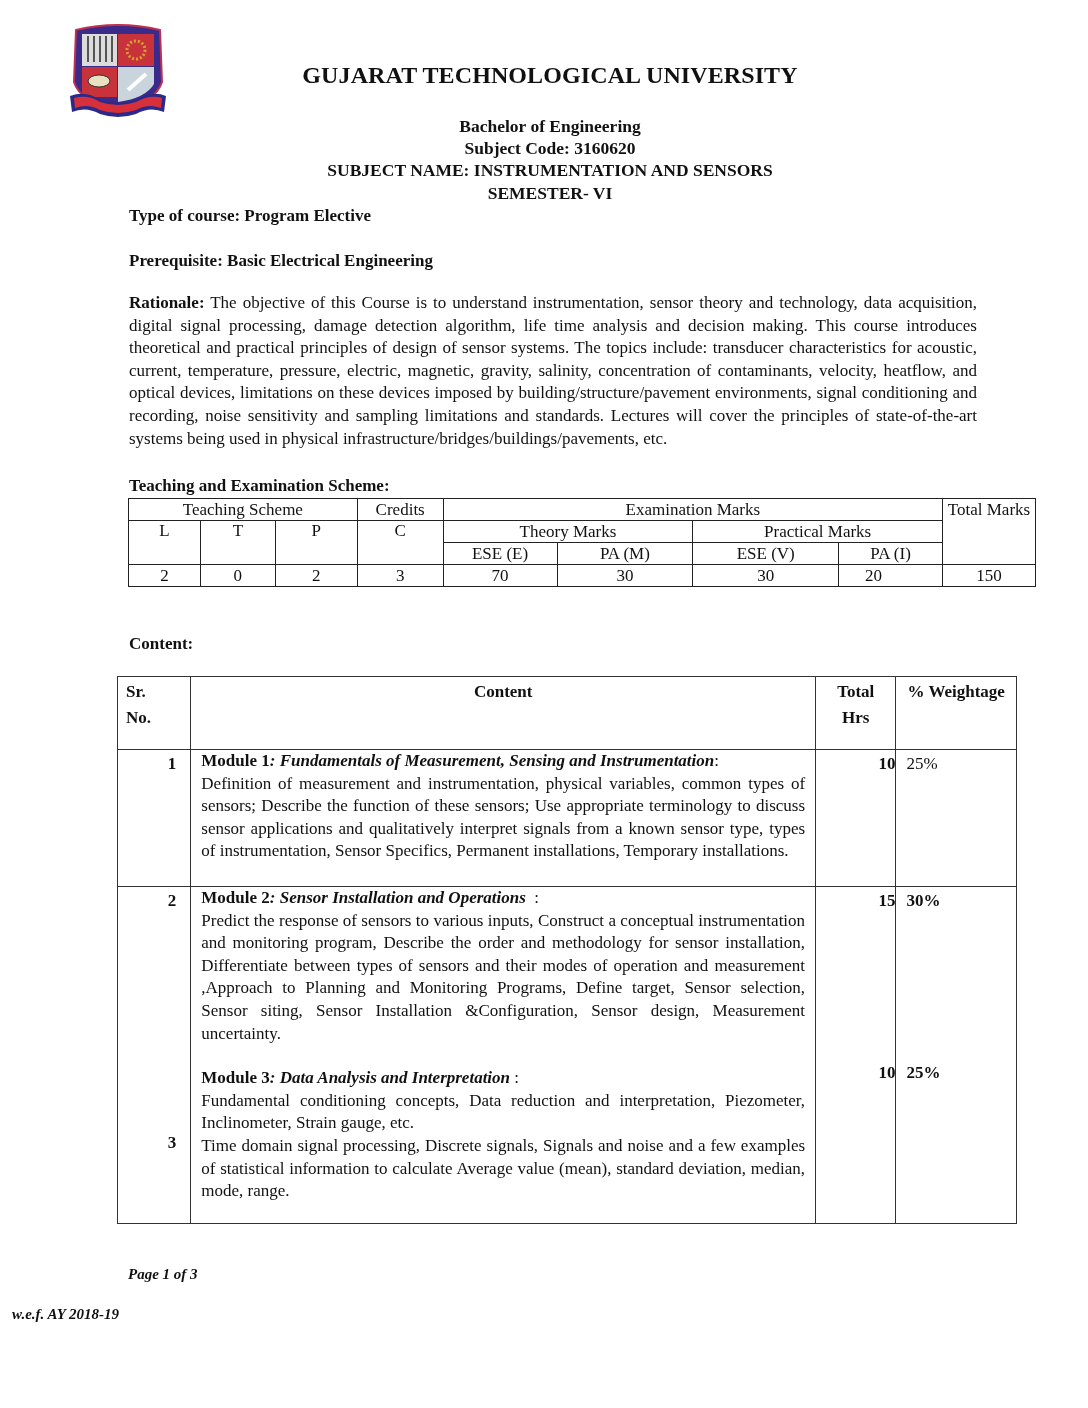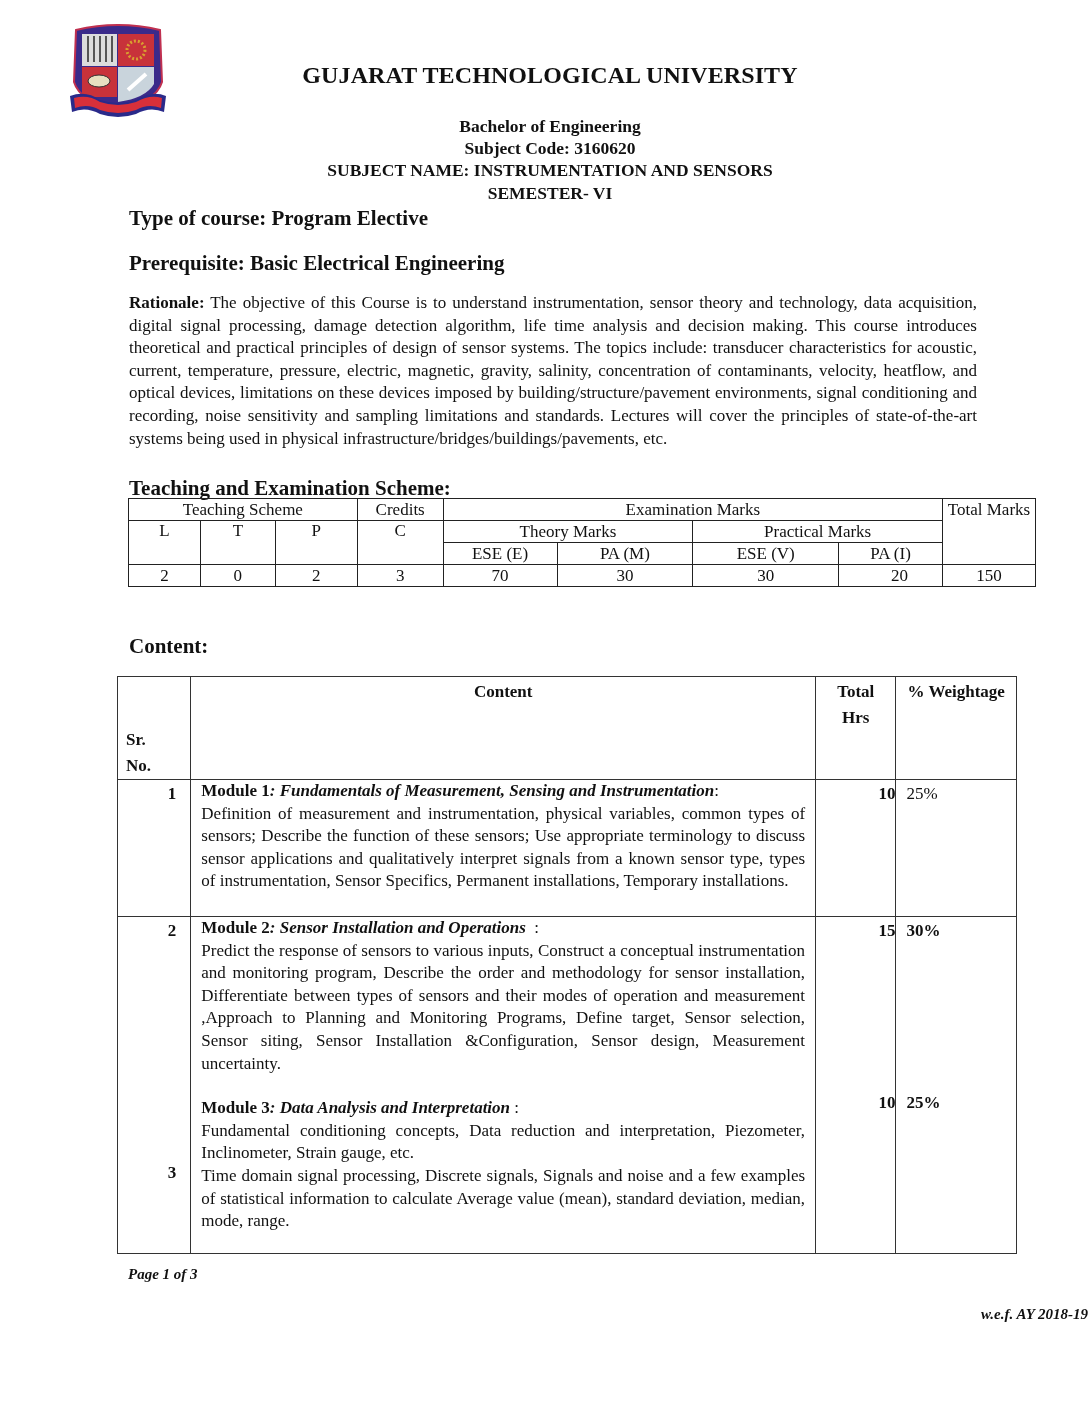--- a/index.html
+++ b/index.html
@@ -5,21 +5,21 @@
   html, body { margin: 0; padding: 0; background: #ffffff; }
   body {
     width: 1088px; height: 1408px; position: relative; overflow: hidden;
     font-family: "Liberation Serif", "DejaVu Serif", serif; color: #111;
   }
   .abs { position: absolute; }
   .logo { left: 66px; top: 24px; width: 104px; height: 100px; }
   .uni-title { left: 0; width: 1088px; top: 62px; text-align: center; padding-left: 12px; box-sizing: border-box;
     font-size: 24px; font-weight: bold; letter-spacing: 0.1px; }
   .hdr-line { left: 0; width: 1088px; text-align: center; font-weight: bold; font-size: 17.5px; padding-left: 12px; box-sizing: border-box; }
-  .label { font-weight: bold; font-size: 21px; }
+  .label { font-weight: bold; font-size: 17px; }
   .para { left: 129px; width: 848px; top: 292px; font-size: 17px; line-height: 22.6px; text-align: justify; }
   .para .lbl { font-weight: bold; }
 
   table { border-collapse: collapse; }
   .scheme { left: 128px; top: 498px; width: 908px; font-size: 17px; }
   .scheme td { border: 1.5px solid #222; text-align: center; padding: 0; height: 21px; line-height: 20px; }
 
   .content-table { left: 117px; top: 676px; width: 900px; font-family: "Liberation Serif", serif; font-size: 17px; }
   .content-table td { border: 1.5px solid #333; vertical-align: top; padding: 0; }
   .content-table .h td { height: 70px; }
@@ -28,21 +28,21 @@
   .ct-hrs { width: 80px; }
   .ct-wt { width: 120px; }
   .hdr-cell { font-weight: bold; line-height: 26px; padding-top: 2px !important; }
   .sr { text-align: right; padding-right: 14px !important; font-weight: bold; }
   .cont { padding: 0 10px 0 10px !important; text-align: justify; line-height: 22.6px; }
   .hrs { text-align: right; font-weight: bold; padding-top: 4px !important; }
   .wt { padding-left: 10px !important; padding-top: 4px !important; }
   .mod-title { font-weight: bold; }
   .mod-sub { font-weight: bold; font-style: italic; }
   .footer-page { left: 128px; top: 1266px; font-size: 15px; font-weight: bold; font-style: italic; }
-  .footer-wef { left: 0; width: 1088px; text-align: right; top: 1306px; font-size: 15px; font-weight: bold; font-style: italic; padding-left: 12px; box-sizing: border-box; }
+  .footer-wef { left: 0; width: 1088px; text-align: left; top: 1306px; font-size: 15px; font-weight: bold; font-style: italic; padding-left: 12px; box-sizing: border-box; }
 </style>
 </head>
 <body>
 
 <div class="abs logo">
   <svg width="104" height="100" viewBox="0 0 104 100">
     <path d="M10 6 Q52 -4 94 6 L96 58 Q90 78 52 86 Q14 78 8 58 Z" fill="#3a2a8a" stroke="#c03050" stroke-width="2"></path>
     <rect x="16" y="10" width="35" height="32" fill="#dcdcdc"></rect>
     <g stroke="#555" stroke-width="2">
       <line x1="22" y1="12" x2="22" y2="38"></line>
@@ -112,39 +112,39 @@
     <td>PA (I)</td>
   </tr>
   <tr>
     <td>2</td>
     <td>0</td>
     <td>2</td>
     <td>3</td>
     <td>70</td>
     <td>30</td>
     <td>30</td>
-    <td style="text-align:right; padding-right:34px;">20</td>
+    <td style="text-align:center; padding-right:34px;">20</td>
     <td>150</td>
   </tr>
 </tbody>
   </table>
 
 <div class="abs label" style="left:129px; top:634px;">Content:</div>
 
 <table class="abs content-table">
   <colgroup>
     <col class="ct-sr">
       <col class="ct-content">
       <col class="ct-hrs">
       <col class="ct-wt">
   </colgroup>
   <tbody>
       <tr class="h">
     <td class="hdr-cell" style="padding-left:8px; width:64px;">
-          <span style="display:block; width:40px;margin-top:48px;">Sr. No.</span>
+          <span style="display:block; width:40px;">Sr. No.</span>
         </td>
     <td class="hdr-cell" style="text-align:center;">Content</td>
     <td class="hdr-cell" style="text-align:center;">
           <span style="display:block; width:50px; margin:0 auto;">Total Hrs</span>
         </td>
     <td class="hdr-cell" style="text-align:center;">% Weightage</td>
   </tr>
   <tr style="height:137px;">
     <td class="sr" style="padding-top:4px;">1</td>
     <td class="cont" style="padding-top:2px;">

